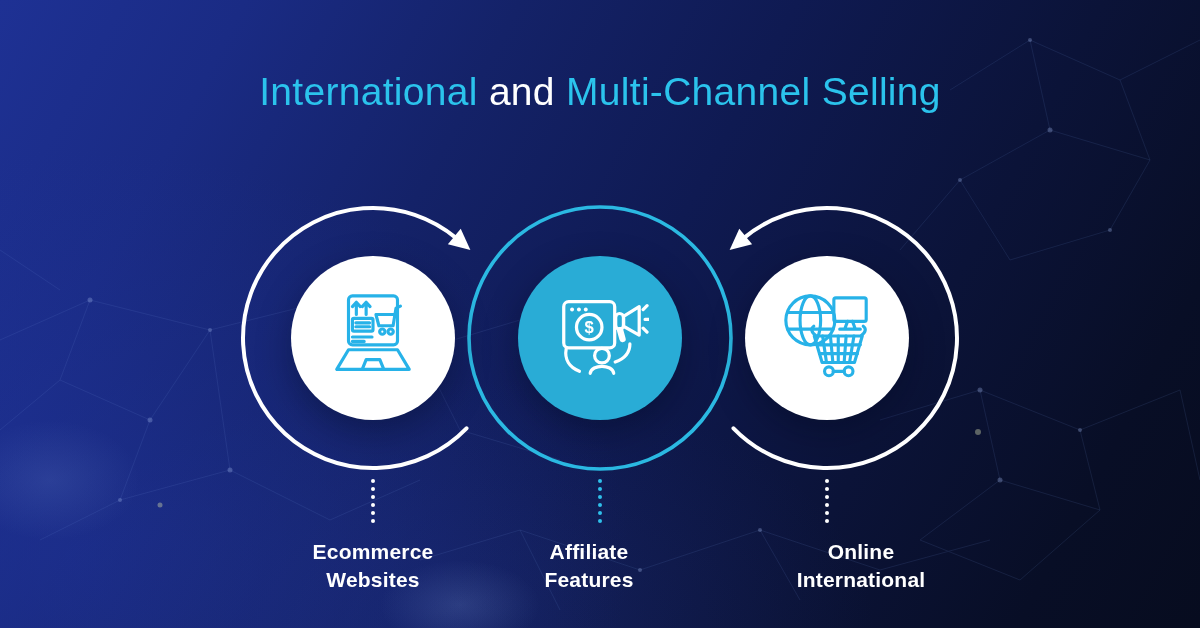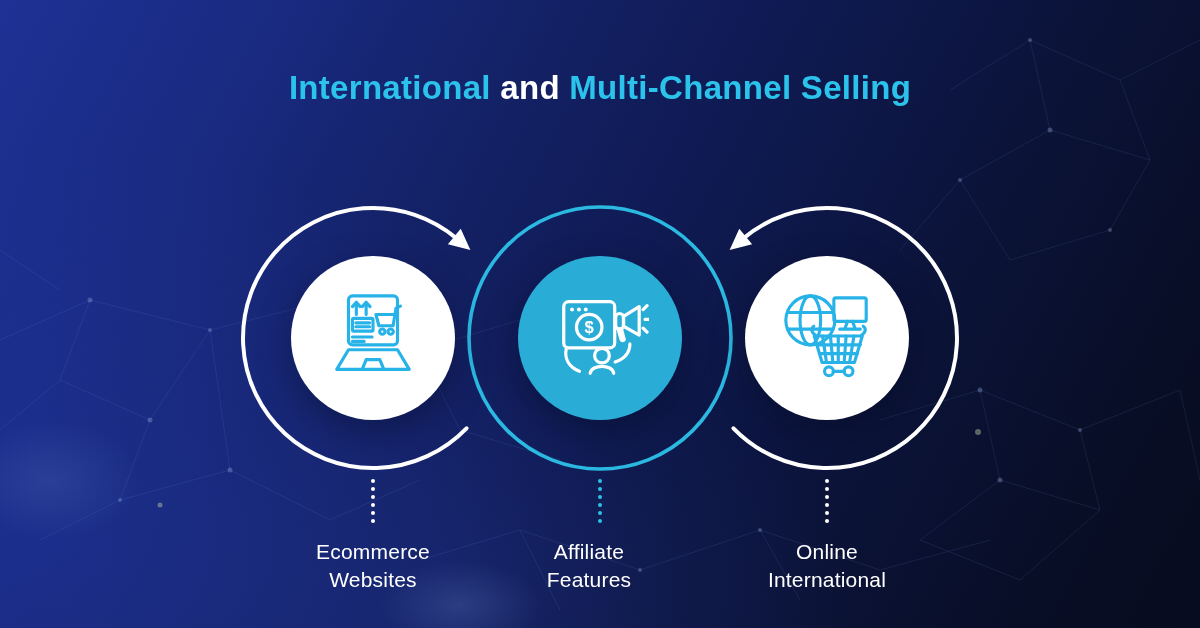--- a/index.html
+++ b/index.html
@@ -8,21 +8,21 @@
     font-family:"Liberation Sans",sans-serif;
     background:
       radial-gradient(900px 650px at 6% 88%, rgba(32,52,156,0.50), rgba(32,52,156,0) 62%),
       radial-gradient(700px 420px at 38% 100%, rgba(40,60,150,0.25), rgba(40,60,150,0) 60%),
       linear-gradient(118deg,#1e3194 0%,#1a2b84 16%,#142268 34%,#0f1a52 52%,#0b1338 72%,#080e26 88%,#070c1f 100%);
   }
   .plexus{position:absolute;inset:0;pointer-events:none;}
   
   .title{
     position:absolute;top:40px;left:0;width:100%;text-align:center;
-    font-size:33px;line-height:51px;font-weight:700;letter-spacing:0.3px;
+    font-size:39px;line-height:51px;font-weight:400;letter-spacing:0.3px;
   }
   .title .accent{color:#2bc3ec;}
   .title .plain{color:#ffffff;}
   
   .arc-svg{position:absolute;width:280px;height:280px;top:198px;}
   .arc-left{left:233px;}
   .arc-right{left:687px;}
   .ring-svg{position:absolute;width:280px;height:280px;top:198px;left:460px;}
   
   .node-circle{
@@ -40,25 +40,25 @@
   .dots{position:absolute;top:479px;display:flex;flex-direction:column;gap:4px;align-items:center;}
   .dots span{width:4px;height:4px;border-radius:50%;display:block;}
   .dots-white span{background:#ffffff;}
   .dots-accent span{background:#2fc0ea;}
   .dots-ecommerce{left:371px;}
   .dots-affiliate{left:598px;}
   .dots-marketplace{left:825px;}
   
   .channel-label{
     position:absolute;top:538px;width:240px;text-align:center;color:#ffffff;
-    font-size:21px;line-height:28px;font-weight:400;letter-spacing:0.2px;
+    font-size:21px;line-height:28px;font-weight:700;letter-spacing:0.2px;
   }
   .label-ecommerce{left:253px;}
   .label-affiliate{left:469px;}
-  .label-marketplace{left:707px;}
+  .label-marketplace{left:741px;}
   .glow{position:absolute;border-radius:50%;pointer-events:none;}
   .glow-a{left:380px;top:560px;width:160px;height:90px;background:radial-gradient(closest-side,rgba(140,170,230,0.18),rgba(140,170,230,0));}
   .glow-b{left:-40px;top:420px;width:180px;height:120px;background:radial-gradient(closest-side,rgba(130,160,225,0.15),rgba(130,160,225,0));}
 </style>
 </head>
 <body>
 
 <div class="canvas">
 
   <svg class="plexus" viewBox="0 0 1200 628">

